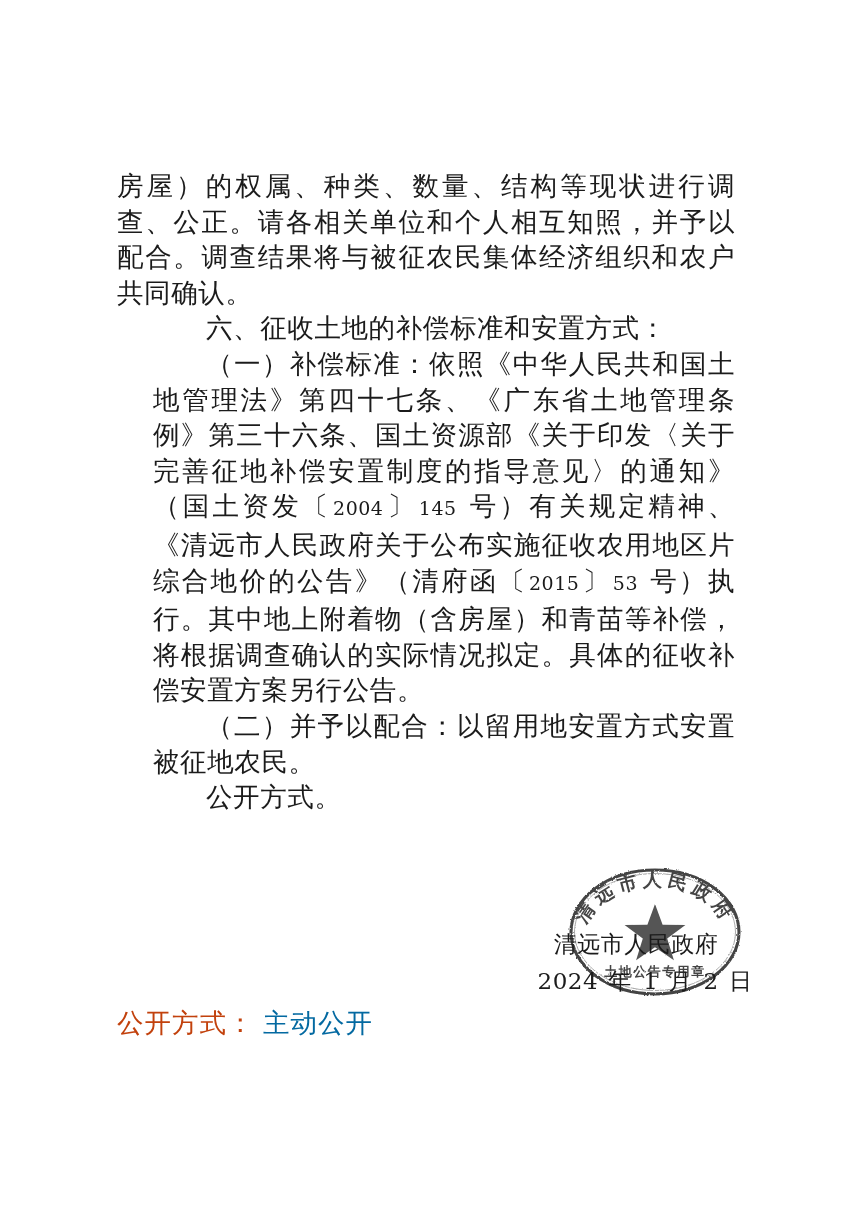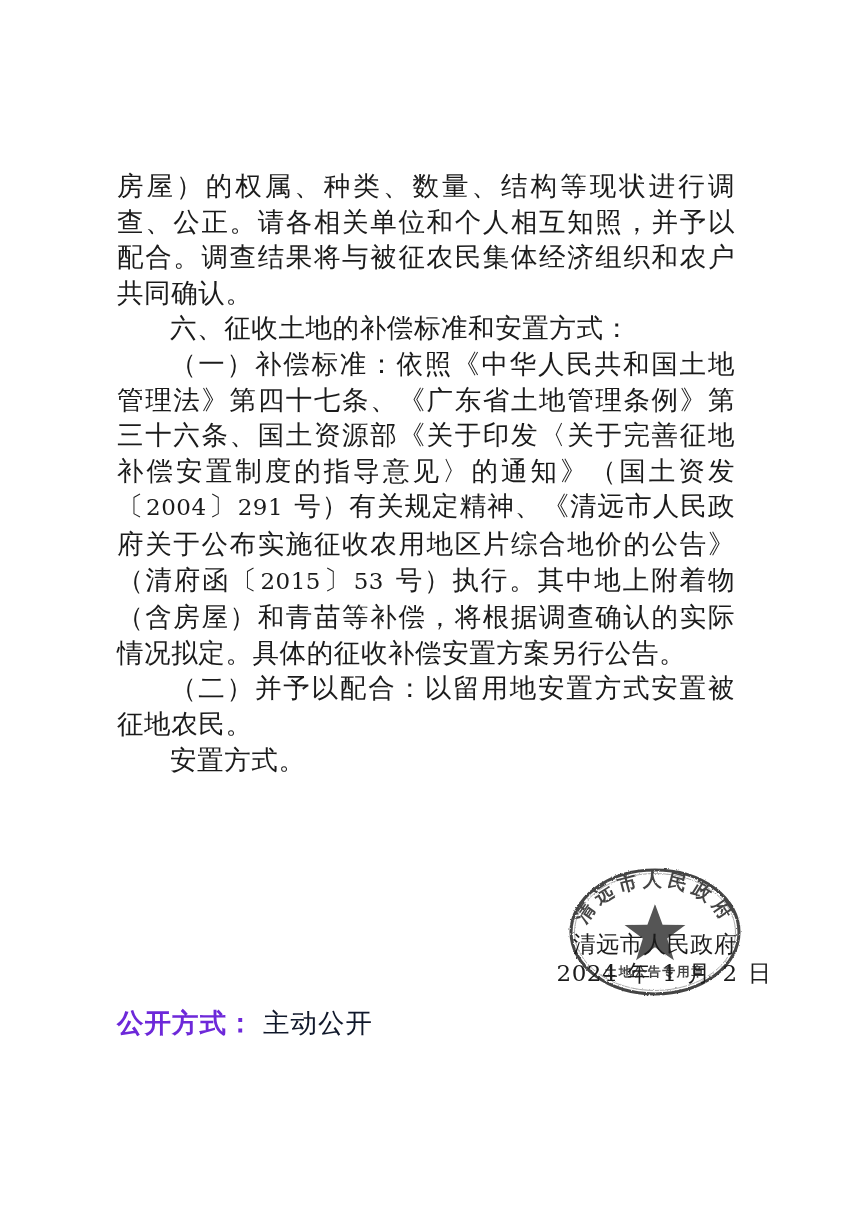--- a/index.html
+++ b/index.html
@@ -35,66 +35,67 @@
     text-align: justify;
     text-justify: inter-character;
     text-align-last: left;
     margin: 0;
     color: #1b1b1b;
     font-weight: 400;
   }
 
   .para.indent {
     text-indent: 2em;
+    margin-left: 36px;
   }
 
   
   .num {
     font-family: "DejaVu Serif", "Liberation Serif", serif;
-    font-size: 23px;
+    font-size: 19px;
     letter-spacing: 0.5px;
     padding: 0 1.5px;
   }
 
   
   .disclosure {
     position: absolute;
     left: 117px;
     top: 1005px;
     font-size: 26.5px;
     line-height: 36px;
     white-space: nowrap;
   }
   .disclosure .label {
     font-family: "DejaVu Sans", "Liberation Sans", sans-serif;
-    font-weight: 700;
+    font-weight: 400;
     letter-spacing: 1px;
-    color: #6d28d9;
+    color: #c2410c;
   }
   .disclosure .value {
     letter-spacing: 1px;
-    color: #0f172a;
+    color: #0369a1;
   }
 
   
   .signature {
     position: absolute;
-    left: 555px;
+    left: 536px;
     top: 930px;
     width: 200px;
     text-align: center;
     font-size: 23px;
     line-height: 29px;
     color: #1b1b1b;
     letter-spacing: 0.5px;
     white-space: nowrap;
     z-index: 3;
   }
   .signature .sig-date {
-    margin-top: 0;
+    margin-top: 8px;
     letter-spacing: 1.5px;
   }
   .signature .sig-date .num {
     font-size: 23px;
   }
 
   
   .seal {
     position: absolute;
     left: 562px;
@@ -111,28 +112,28 @@
 <body>
 
 <div class="page">
 
   <div class="doc-body">
 
     <p class="para">房屋）的权属、种类、数量、结构等现状进行调查、公正。请各相关单位和个人相互知照，并予以配合。调查结果将与被征农民集体经济组织和农户共同确认。</p>
 
     <p class="para indent">六、征收土地的补偿标准和安置方式：</p>
 
-    <p class="para indent">（一）补偿标准：依照《中华人民共和国土地管理法》第四十七条、《广东省土地管理条例》第三十六条、国土资源部《关于印发〈关于完善征地补偿安置制度的指导意见〉的通知》（国土资发〔<span class="num">2004</span>〕<span class="num">291</span> 号）有关规定精神、《清远市人民政府关于公布实施征收农用地区片综合地价的公告》（清府函〔<span class="num">2015</span>〕<span class="num">53</span> 号）执行。其中地上附着物（含房屋）和青苗等补偿，将根据调查确认的实际情况拟定。具体的征收补偿安置方案另行公告。</p>
+    <p class="para indent">（一）补偿标准：依照《中华人民共和国土地管理法》第四十七条、《广东省土地管理条例》第三十六条、国土资源部《关于印发〈关于完善征地补偿安置制度的指导意见〉的通知》（国土资发〔<span class="num">2004</span>〕<span class="num">145</span> 号）有关规定精神、《清远市人民政府关于公布实施征收农用地区片综合地价的公告》（清府函〔<span class="num">2015</span>〕<span class="num">53</span> 号）执行。其中地上附着物（含房屋）和青苗等补偿，将根据调查确认的实际情况拟定。具体的征收补偿安置方案另行公告。</p>
 
     <p class="para indent">（二）并予以配合：以留用地安置方式安置被征地农民。</p>
 
 
 
 
-    <p class="para indent">安置方式。</p>
+    <p class="para indent">公开方式。</p>
   </div>
 
   <div class="seal">
     <svg viewBox="0 0 186 128" xmlns="http://www.w3.org/2000/svg">
       <defs>
         <filter id="rough" x="-20%" y="-20%" width="140%" height="140%">
           <feTurbulence type="fractalNoise" baseFrequency="0.62" numOctaves="3" seed="7" result="n"></feTurbulence>
           <feDisplacementMap in="SourceGraphic" in2="n" scale="2.4" xChannelSelector="R" yChannelSelector="G"></feDisplacementMap>
         </filter>
         <filter id="rough2" x="-20%" y="-20%" width="140%" height="140%">

